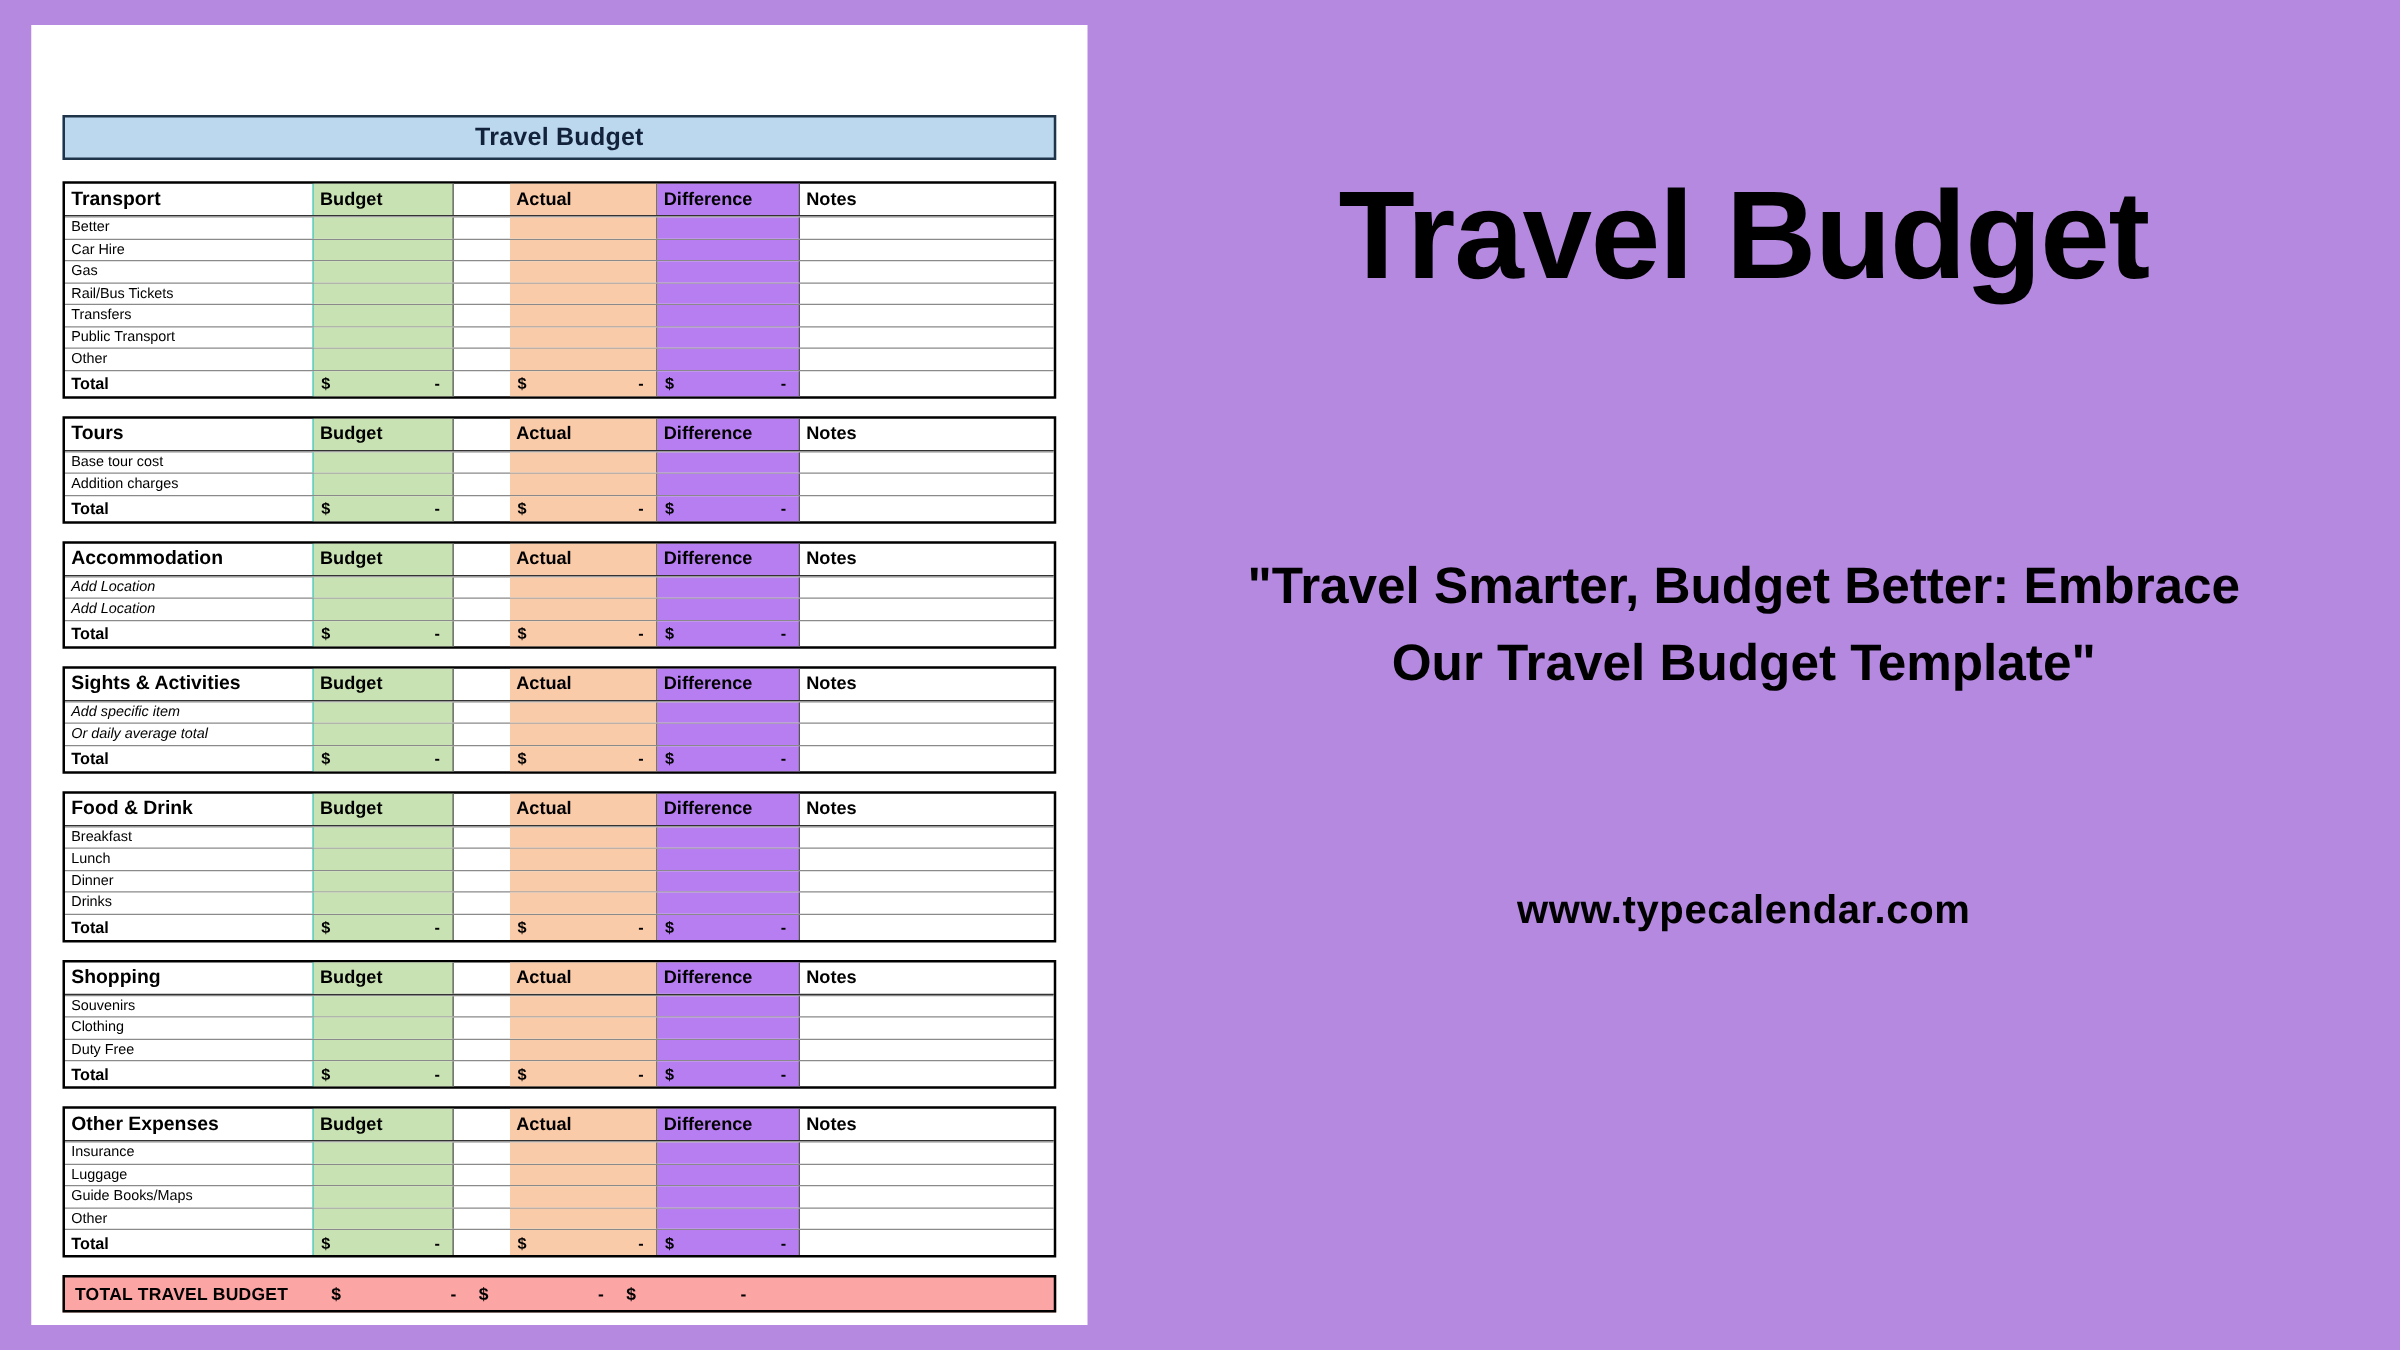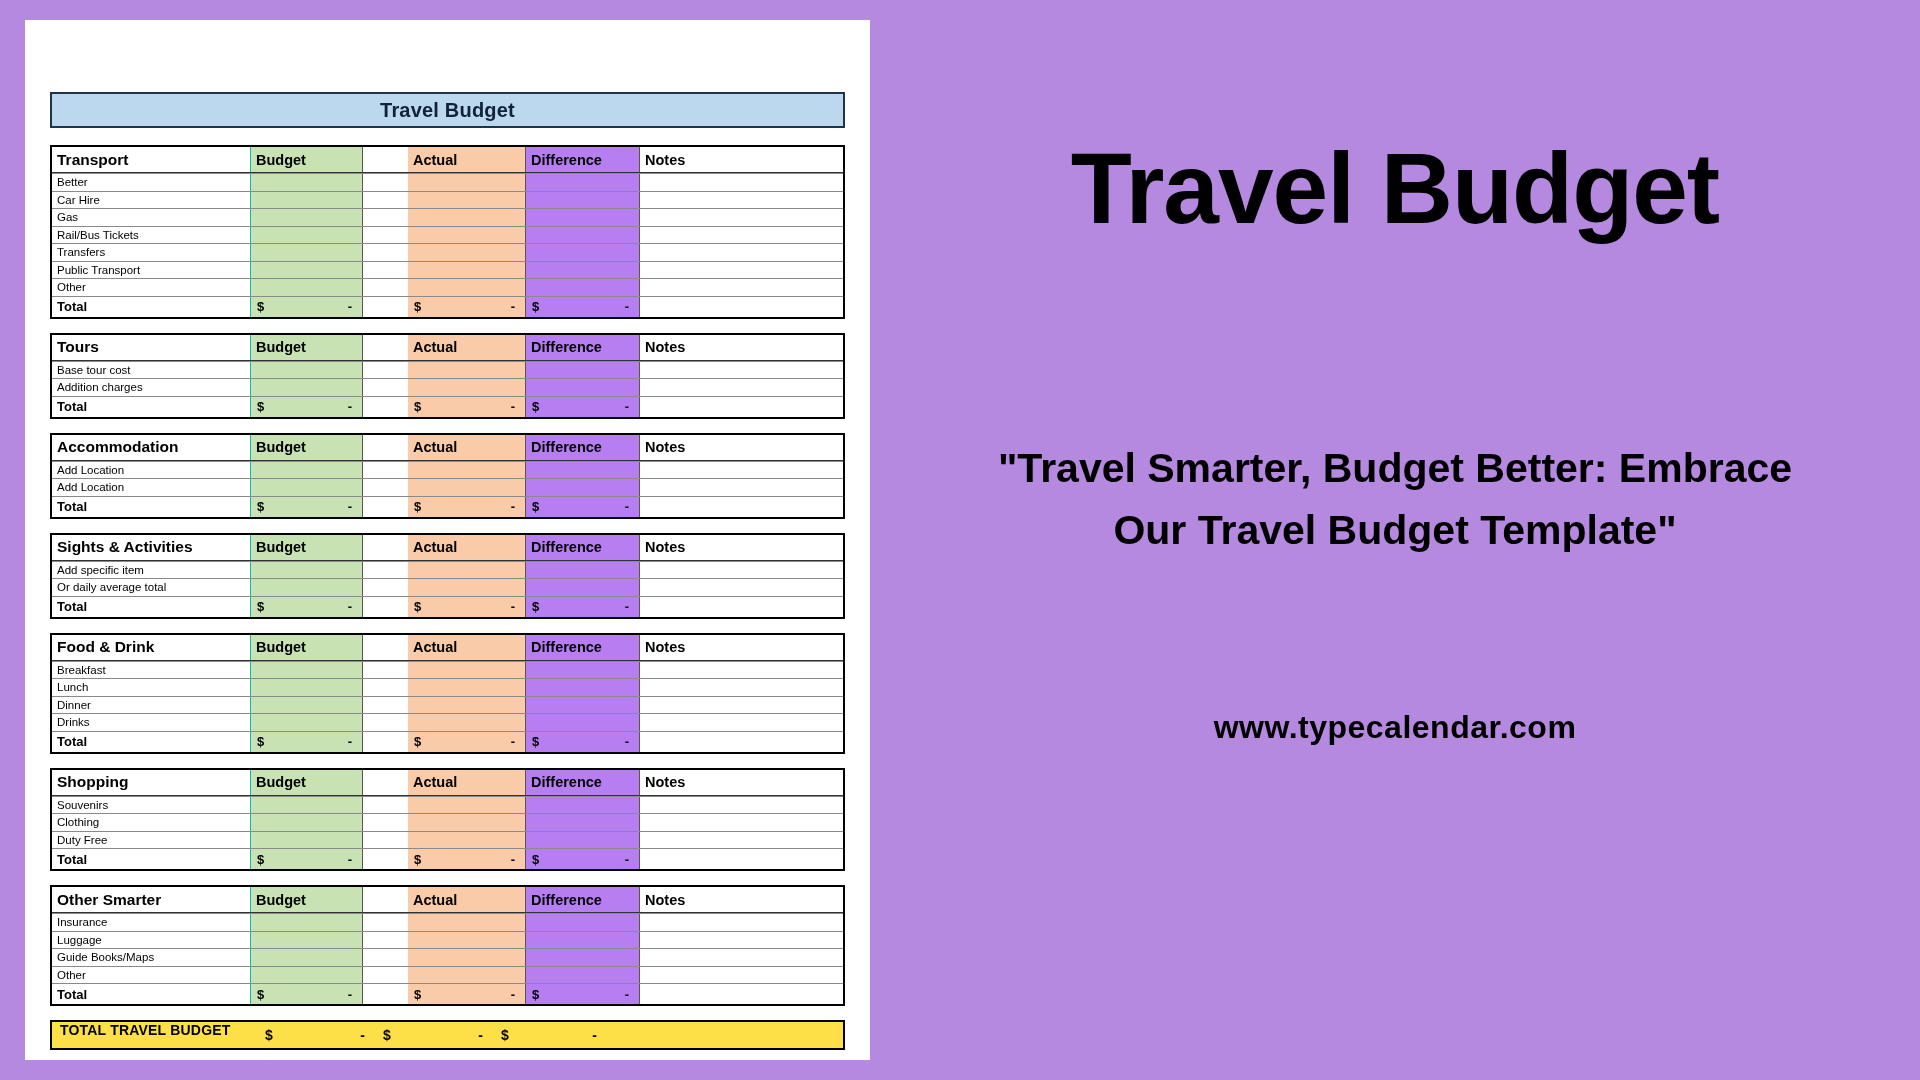--- a/index.html
+++ b/index.html
@@ -50,35 +50,35 @@
 
   
   .row.hdr .c{font-weight:bold;font-size:14.5px;color:#000;}
   .row.hdr .c-label{font-size:15.5px;}
   .row.hdr .c-bud,.row.hdr .c-act,.row.hdr .c-dif,.row.hdr .c-note{padding-left:5px;}
   .row.hdr{border-bottom:1px solid #333;}
 
   
   .row.item{border-top:1px solid #8a8a8a;}
   .row.item .c-label{font-size:11.5px;color:#000;}
-  .row.item.ital .c-label{font-weight:500;}
+  .row.item.ital .c-label{font-style:italic;font-weight:500;}
 
   
   .row.total{border-top:1px solid #8a8a8a;}
   .row.total .c-label{font-weight:bold;font-size:13px;}
   .money{
     width:100%;display:flex;align-items:center;justify-content:space-between;
     padding:0 10px 0 6px;box-sizing:border-box;
     font-weight:bold;font-size:13px;color:#000;
   }
 
   
   #grand{
     border:2px solid #000;box-sizing:border-box;height:30px;
-    display:flex;background:#fde047;margin-top:6px;
+    display:flex;align-items:center;background:#fca5a5;margin-top:6px;
   }
   #grand .g-label{
     width:199px;padding-left:8px;font-weight:bold;font-size:14px;letter-spacing:.2px;
   }
   #grand .g-money{
     width:118px;display:flex;align-items:center;justify-content:space-between;
     padding:0 12px 0 6px;box-sizing:border-box;font-weight:bold;font-size:14px;
   }
   #grand .g-money.w-dif{width:114px;}
 
@@ -434,21 +434,21 @@
                 <div class="money">
                   <span>$</span>
                   <span>-</span>
                 </div>
               </div>
               <div class="c c-note"></div>
             </div>
           </div>
           <div class="section">
             <div class="row hdr">
-              <div class="c c-label">Other Smarter</div>
+              <div class="c c-label">Other Expenses</div>
               <div class="c c-bud f-green">Budget</div>
               <div class="c c-act f-orange">Actual</div>
               <div class="c c-dif f-purple">Difference</div>
               <div class="c c-note">Notes</div>
             </div>
             <div class="row item">
               <div class="c c-label">Insurance</div>
               <div class="c c-bud f-green"></div>
               <div class="c c-act f-orange"></div>
               <div class="c c-dif f-purple"></div>

